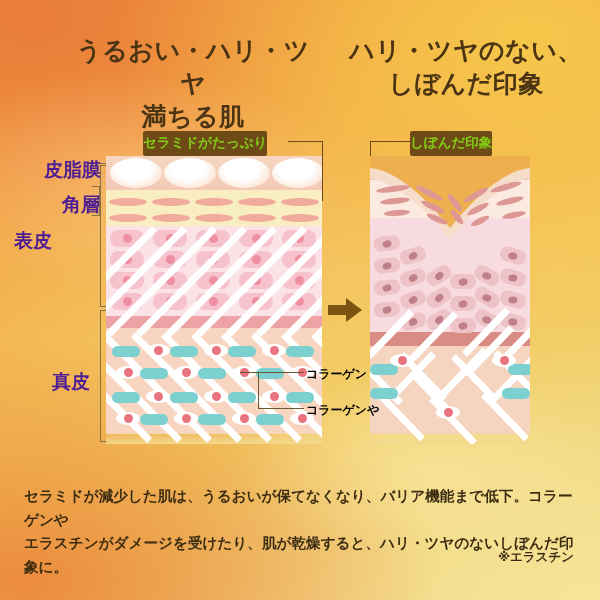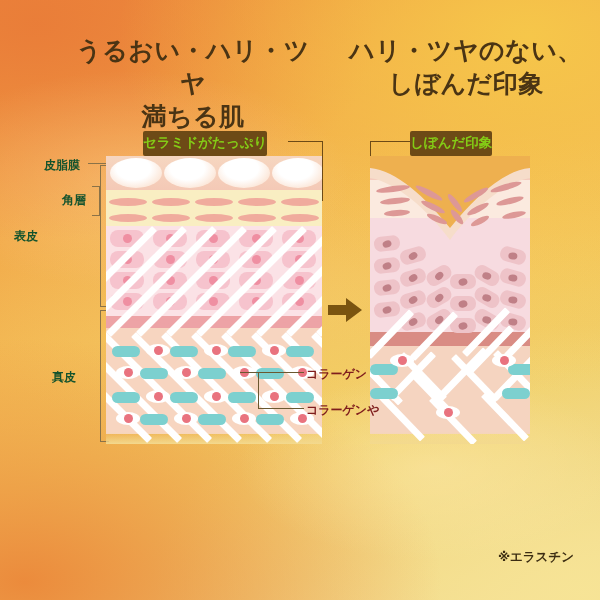--- a/index.html
+++ b/index.html
@@ -43,21 +43,21 @@
           font-weight:700;padding:3px 0 4px;border-radius:2px;white-space:nowrap;}
   #ribbon-left{left:143px;top:131px;}
   #ribbon-right{left:410px;top:131px;}
   .ribbon-line{position:absolute;background:#6d4a16;}
   #rline-left{left:288px;top:141px;width:35px;height:1.4px;}
   #rline-left-v{left:321.6px;top:141px;width:1.4px;height:60px;}
   #rline-right{left:370px;top:141px;width:40px;height:1.4px;}
   #rline-right-v{left:370px;top:141px;width:1.4px;height:60px;}
 
   
-  .slabel{position:absolute;color:#14532d;font-size:12px;font-weight:700;white-space:nowrap;}
+  .slabel{position:absolute;color:#4c1d95;font-size:19px;font-weight:700;white-space:nowrap;}
   #lab-hishimaku{left:44px;top:157px;}
   #lab-kakusou{left:62px;top:192px;}
   #lab-hyouhi{left:14px;top:228px;}
   #lab-shinpi{left:52px;top:369px;}
   .brk{position:absolute;border:1.4px solid #8a7248;}
   #brk-hyouhi{left:100px;top:165px;width:8px;height:140px;border-right:none;}
   #brk-kakusou{left:92px;top:186px;width:7px;height:28px;border-left:none;}
   #brk-shinpi{left:100px;top:310px;width:8px;height:130px;border-right:none;}
   .tick{position:absolute;background:#8a7248;height:1.4px;}
   #tick-hishimaku{left:88px;top:163px;width:20px;}
@@ -101,21 +101,21 @@
   .r-cell i{position:absolute;left:50%;top:50%;transform:translate(-50%,-50%) rotate(-14deg);
             width:9px;height:7px;border-radius:50%;background:#c08087;}
   .r-wave{top:176px;height:14px;background:#d98c84;}
   .r-derm{top:186px;height:92px;background:#f5d4c0;}
   .vee{position:absolute;left:0;top:0;width:100%;height:190px;}
 
   
   #arrow{position:absolute;left:328px;top:297px;width:34px;height:26px;}
 
   
-  .callout{position:absolute;color:#7f1d1d;font-size:12px;font-weight:700;white-space:nowrap;}
+  .callout{position:absolute;color:#000000;font-size:12px;font-weight:700;white-space:nowrap;}
   #cal-collagen{left:306px;top:366px;}
   #cal-elastin{left:306px;top:402px;}
   .cal-line{position:absolute;background:#6b5830;}
   #cl-h1{left:258px;top:372px;width:46px;height:1.2px;}
   #cl-h2{left:258px;top:408px;width:46px;height:1.2px;}
   #cl-v{left:258px;top:372px;width:1.2px;height:37px;}
   #cl-stub{left:240px;top:372px;width:18px;height:1.2px;}
 
   
   #body-copy{position:absolute;left:24px;top:484px;width:556px;
@@ -421,15 +421,17 @@
     <path d="M0,8 L18,8 L18,1 L34,13 L18,25 L18,18 L0,18 Z" fill="#7a5410"></path>
   </svg>
 
   <div class="cal-line" id="cl-stub"></div>
   <div class="cal-line" id="cl-v"></div>
   <div class="cal-line" id="cl-h1"></div>
   <div class="cal-line" id="cl-h2"></div>
   <div class="callout" id="cal-collagen">コラーゲン</div>
   <div class="callout" id="cal-elastin">コラーゲンや</div>
 
+  <div id="body-copy">セラミドが減少した肌は、うるおいが保てなくなり、バリア機能まで低下。コラーゲンや
+エラスチンがダメージを受けたり、肌が乾燥すると、ハリ・ツヤのないしぼんだ印象に。</div>
   <div id="footnote">※エラスチン</div>
 
 </div>
 
 </body></html>

